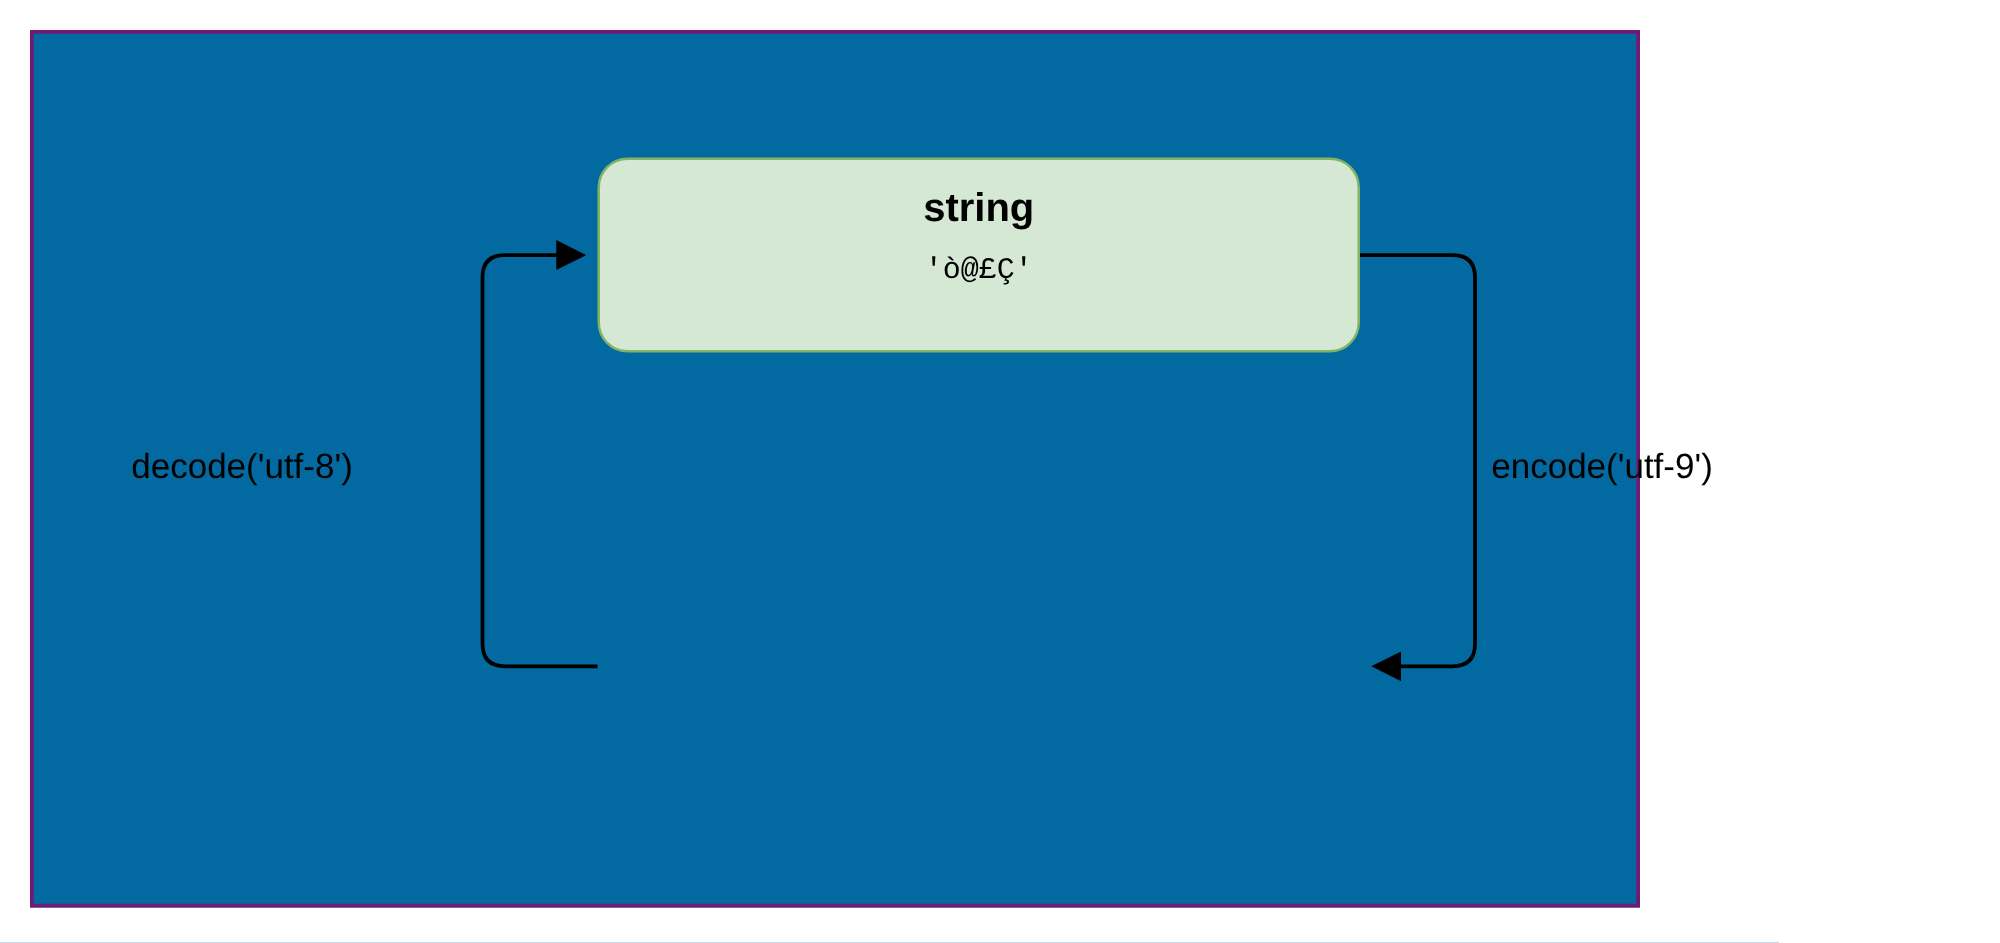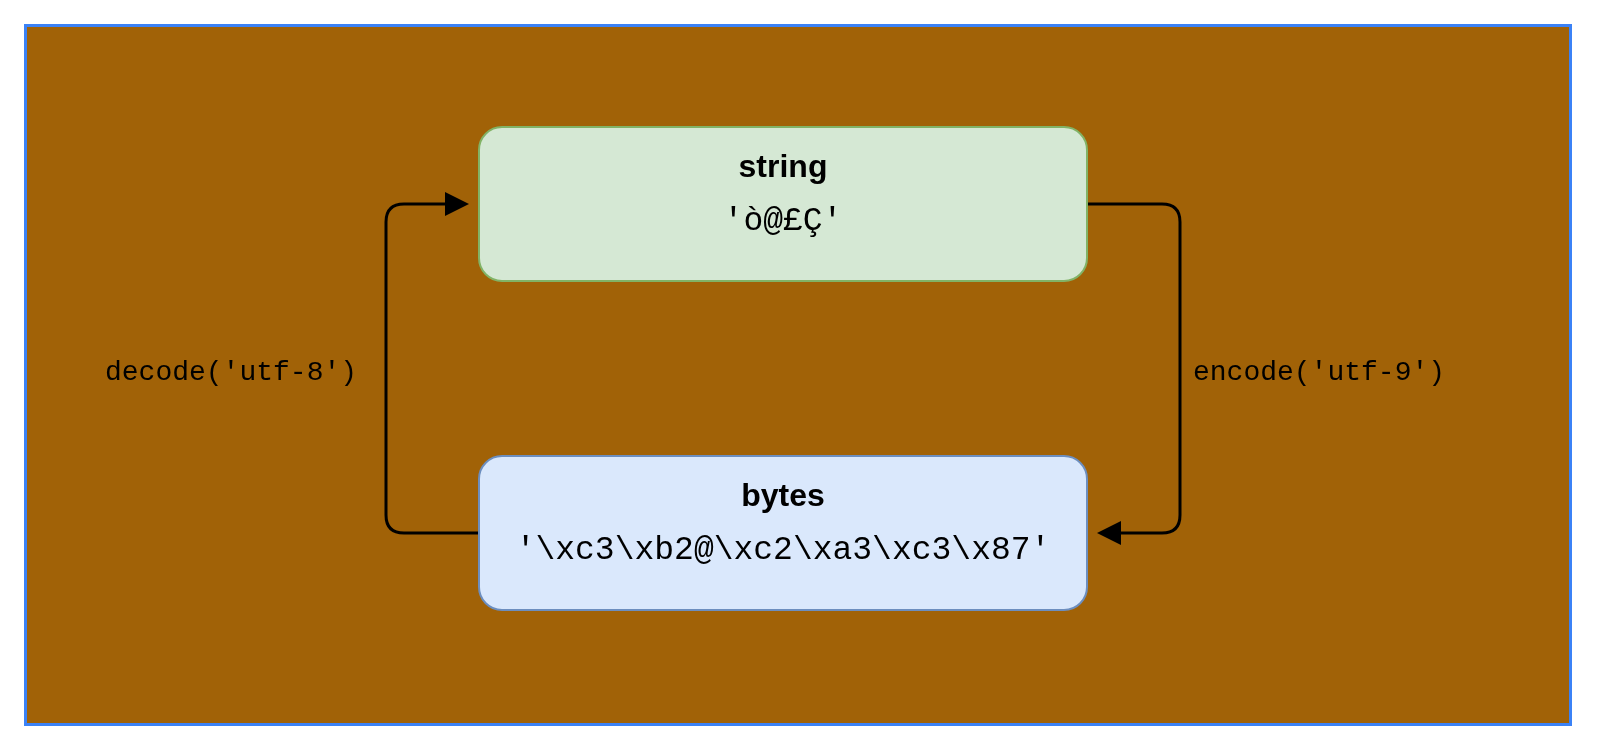--- a/index.html
+++ b/index.html
@@ -7,62 +7,62 @@
     padding: 0;
     width: 1600px;
     height: 754px;
     background: #ffffff;
     font-family: Helvetica, Arial, sans-serif;
   }
   .frame {
     position: absolute;
     left: 24px;
     top: 24px;
-    width: 1548px;
+    width: 1288px;
     height: 702px;
-    border: 3px solid #3b82f6;
+    border: 3px solid #701a75;
     box-sizing: border-box;
-    background: #a16207;
+    background: #0369a1;
   }
   .node {
     position: absolute;
     border-radius: 24px;
     border: 2px solid;
     box-sizing: border-box;
     text-align: center;
     padding: 20px 24px 24px 24px;
   }
   .node-title {
     font-weight: 700;
     font-size: 32px;
     margin-bottom: 18px;
   }
   .node-value {
     font-family: "Courier New", Courier, monospace;
-    font-size: 33px;
+    font-size: 24px;
   }
   .string-node {
     left: 451px;
     top: 99px;
     width: 610px;
     height: 156px;
     background: #d5e8d4;
     border-color: #82b366;
   }
   .bytes-node {
     left: 451px;
     top: 428px;
     width: 610px;
     height: 156px;
     background: #dae8fc;
     border-color: #6c8ebf;
   }
   .mono-label {
     position: absolute;
-    font-family: Liberation Mono, monospace;
+    font-family: Liberation Sans, sans-serif;
     font-size: 28px;
     color: #000;
     white-space: nowrap;
   }
   .decode-label {
     left: 78px;
     top: 330px;
   }
   .encode-label {
     left: 1166px;
@@ -80,24 +80,20 @@
 </head>
 <body>
 
 <div class="frame">
 
   <div class="node string-node">
     <div class="node-title">string</div>
     <div class="node-value">'ò@£Ç'</div>
   </div>
 
-  <div class="node bytes-node">
-    <div class="node-title">bytes</div>
-    <div class="node-value">'\xc3\xb2@\xc2\xa3\xc3\x87'</div>
-  </div>
 
   <div class="mono-label decode-label">decode('utf-8')</div>
   <div class="mono-label encode-label">encode('utf-9')</div>
 
   <svg class="arrows" viewBox="0 0 1548 702">
     <defs>
       <marker id="arrowhead" markerWidth="8" markerHeight="8" refX="6" refY="4" orient="auto" markerUnits="strokeWidth">
         <path d="M0,0 L8,4 L0,8 Z" fill="#000"></path>
       </marker>
     </defs>

